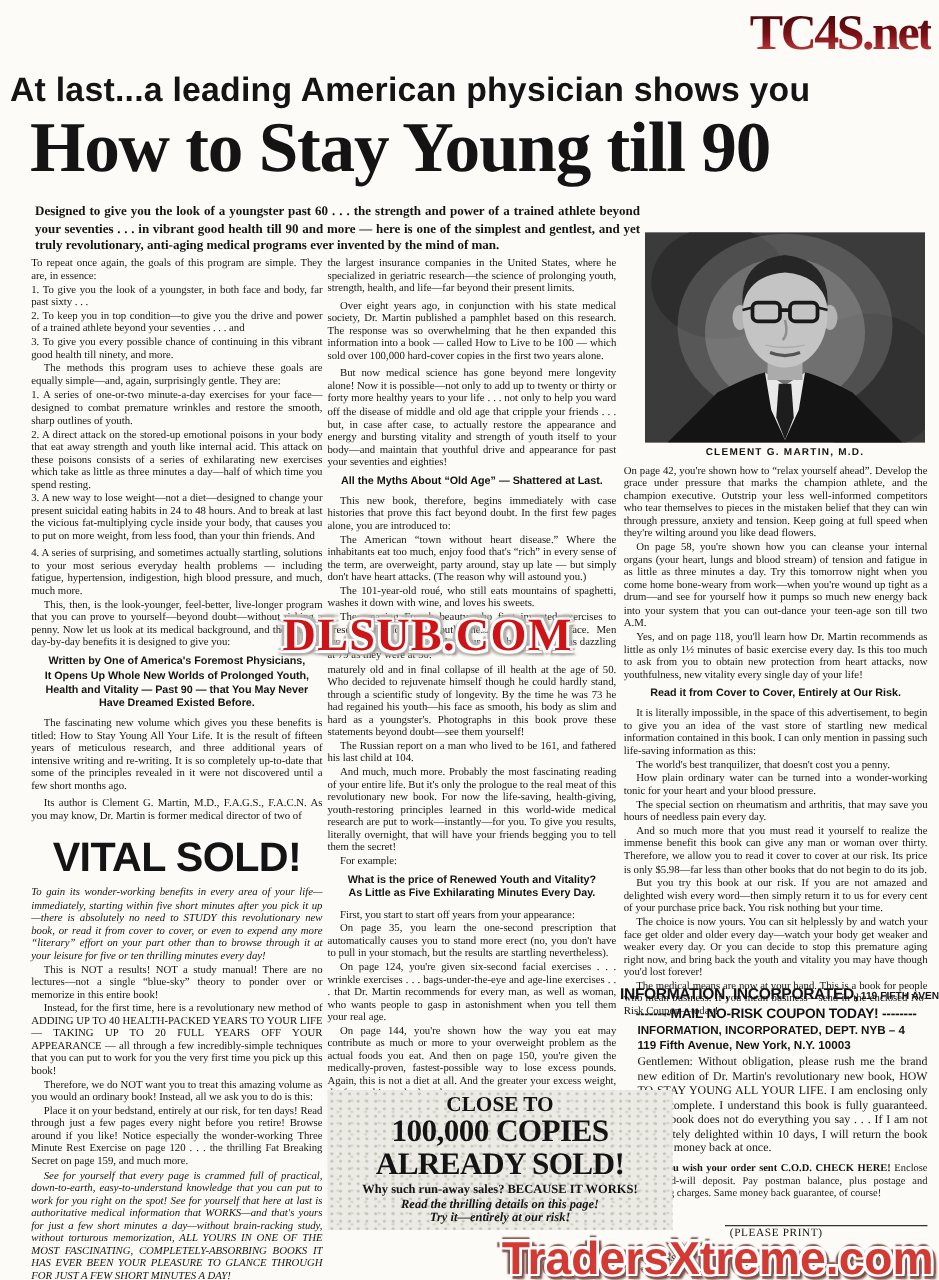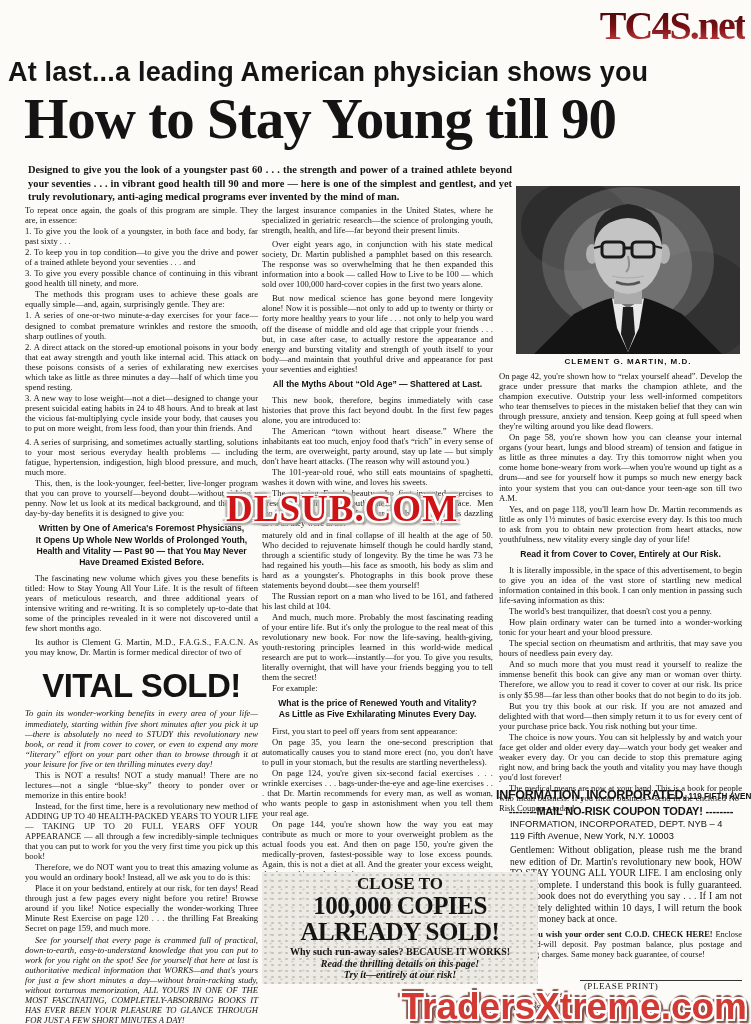--- a/index.html
+++ b/index.html
@@ -58,21 +58,21 @@
   .sold-l2,.sold-l3{font-weight:bold;font-size:25px;line-height:1.02;letter-spacing:-0.5px;}
   .sold-s1{font-weight:bold;font-size:10px;line-height:1.15;margin-top:2px;}
   .sold-s2,.sold-s3{font-weight:bold;font-style:italic;font-size:10px;line-height:1.15;}
   
   .coupon{position:absolute;left:496px;top:788px;width:250px;font-size:9.4px;}
   .coupon-head{font-family:"Liberation Sans",sans-serif;font-weight:bold;white-space:nowrap;}
   .coupon-head .big{font-size:12.5px;letter-spacing:-0.3px;}
   .coupon-head .small{font-size:8.2px;}
   .mail-line{font-family:"Liberation Sans",sans-serif;font-weight:bold;font-size:11px;
        text-align:center;white-space:nowrap;margin-top:3px;letter-spacing:-0.2px;}
-  .dept{font-family:"Liberation Sans",sans-serif;font-weight:normal;font-size:9.3px;margin:2px 0 0 14px;}
+  .dept{font-family:"Liberation Sans",sans-serif;font-weight:bold;font-size:9.3px;margin:2px 0 0 14px;}
   .coupon-body{margin:4px 4px 0 14px;text-align:justify;font-size:9.5px;line-height:1.22;}
   .cod{margin:3px 4px 0 14px;font-size:8.4px;line-height:1.2;text-align:justify;}
   .cod .cb{font-size:9px;}
   .field-row{display:flex;align-items:flex-end;margin:10px 4px 0 14px;font-style:italic;font-size:9.5px;gap:48px;}
   .field-row .line{flex:1;border-bottom:1px solid #333;height:10px;}
   .please-print{text-align:center;font-size:9px;font-style:normal;letter-spacing:0.5px;margin-top:0px;}
 </style>
 </head>
 <body>
 
@@ -147,38 +147,38 @@
     <p class="para ctr">All the Myths About “Old Age” — Shattered at Last.</p>
     <p class="para ">This new book, therefore, begins immediately with case histories that prove this fact beyond doubt. In the first few pages alone, you are introduced to:</p>
     <p class="para ">The American “town without heart disease.” Where the inhabitants eat too much, enjoy food that's “rich” in every sense of the term, are overweight, party around, stay up late — but simply don't have heart attacks. (The reason why will astound you.)</p>
     <p class="para ">The 101-year-old roué, who still eats mountains of spaghetti, washes it down with wine, and loves his sweets.</p>
     <p class="para ">The amazing French beauty who first invented exercises to preserve the look of youthfulness in the human face. Men worshipped her at eighty. Her figure and her face were as dazzling at 79 as they were at 30.</p>
     <p class="para p0">maturely old and in final collapse of ill health at the age of 50. Who decided to rejuvenate himself though he could hardly stand, through a scientific study of longevity. By the time he was 73 he had regained his youth—his face as smooth, his body as slim and hard as a youngster's. Photographs in this book prove these statements beyond doubt—see them yourself!</p>
     <p class="para ">The Russian report on a man who lived to be 161, and fathered his last child at 104.</p>
     <p class="para ">And much, much more. Probably the most fascinating reading of your entire life. But it's only the prologue to the real meat of this revolutionary new book. For now the life-saving, health-giving, youth-restoring principles learned in this world-wide medical research are put to work—instantly—for you. To give you results, literally overnight, that will have your friends begging you to tell them the secret!</p>
     <p class="para ">For example:</p>
     <p class="para ctr">What is the price of Renewed Youth and Vitality? As Little as Five Exhilarating Minutes Every Day.</p>
-    <p class="para ">First, you start to peel off years from sent appearance:</p>
+    <p class="para ">First, you start to start off years from your appearance:</p>
     <p class="para ">On page 35, you learn the one-second prescription that automatically causes you to stand more erect (no, you don't have to pull in your stomach, but the results are startling nevertheless).</p>
     <p class="para ">On page 124, you're given six-second facial exercises . . . wrinkle exercises . . . bags-under-the-eye and age-line exercises . . . that Dr. Martin recommends for every man, as well as woman, who wants people to gasp in astonishment when you tell them your real age.</p>
     <p class="para ">On page 144, you're shown how the way you eat may contribute as much or more to your overweight problem as the actual foods you eat. And then on page 150, you're given the medically-proven, fastest-possible way to lose excess pounds. Again, this is not a diet at all. And the greater your excess weight, the faster this method works.</p>
     <p class="para ">But this is just the beginning. Now you go on to tap vast new stores of strength, endurance and energy, like this:</p>
     <p class="para ">On page 35, you're shown the scientific secret (time to learn: 10 seconds; time to perform: 3 seconds), that guarantees you will sit properly—and therefore cut your desk fatigue in half.</p>
   </div>
 <div class="col col-right">
     <p class="para p0">On page 42, you're shown how to “relax yourself ahead”. Develop the grace under pressure that marks the champion athlete, and the champion executive. Outstrip your less well-informed competitors who tear themselves to pieces in the mistaken belief that they can win through pressure, anxiety and tension. Keep going at full speed when they're wilting around you like dead flowers.</p>
     <p class="para ">On page 58, you're shown how you can cleanse your internal organs (your heart, lungs and blood stream) of tension and fatigue in as little as three minutes a day. Try this tomorrow night when you come home bone-weary from work—when you're wound up tight as a drum—and see for yourself how it pumps so much new energy back into your system that you can out-dance your teen-age son till two A.M.</p>
     <p class="para ">Yes, and on page 118, you'll learn how Dr. Martin recommends as little as only 1½ minutes of basic exercise every day. Is this too much to ask from you to obtain new protection from heart attacks, now youthfulness, new vitality every single day of your life!</p>
     <p class="para ctr">Read it from Cover to Cover, Entirely at Our Risk.</p>
     <p class="para ">It is literally impossible, in the space of this advertisement, to begin to give you an idea of the vast store of startling new medical information contained in this book. I can only mention in passing such life-saving information as this:</p>
     <p class="para ">The world's best tranquilizer, that doesn't cost you a penny.</p>
     <p class="para ">How plain ordinary water can be turned into a wonder-working tonic for your heart and your blood pressure.</p>
     <p class="para ">The special section on rheumatism and arthritis, that may save you hours of needless pain every day.</p>
     <p class="para ">And so much more that you must read it yourself to realize the immense benefit this book can give any man or woman over thirty. Therefore, we allow you to read it cover to cover at our risk. Its price is only $5.98—far less than other books that do not begin to do its job.</p>
-    <p class="para ">But you try this book at our risk. If you are not amazed and delighted with that word—then simply return it to us for every cent of your purchase price back. You risk nothing but your time.</p>
+    <p class="para ">But you try this book at our risk. If you are not amazed and delighted wish every word—then simply return it to us for every cent of your purchase price back. You risk nothing but your time.</p>
     <p class="para ">The choice is now yours. You can sit helplessly by and watch your face get older and older every day—watch your body get weaker and weaker every day. Or you can decide to stop this premature aging right now, and bring back the youth and vitality you may have though you'd lost forever!</p>
     <p class="para ">The medical means are now at your hand. This is a book for people who mean business. If you mean business—send in the enclosed No-Risk Coupon—today!</p>
   </div>
 
 <div class="sold-box">
   <div class="sold-l1">CLOSE TO</div>
   <div class="sold-l2">100,000 COPIES</div>
   <div class="sold-l3">ALREADY SOLD!</div>
   <div class="sold-s1">Why such run-away sales? BECAUSE IT WORKS!</div>
   <div class="sold-s2">Read the thrilling details on this page!</div>

